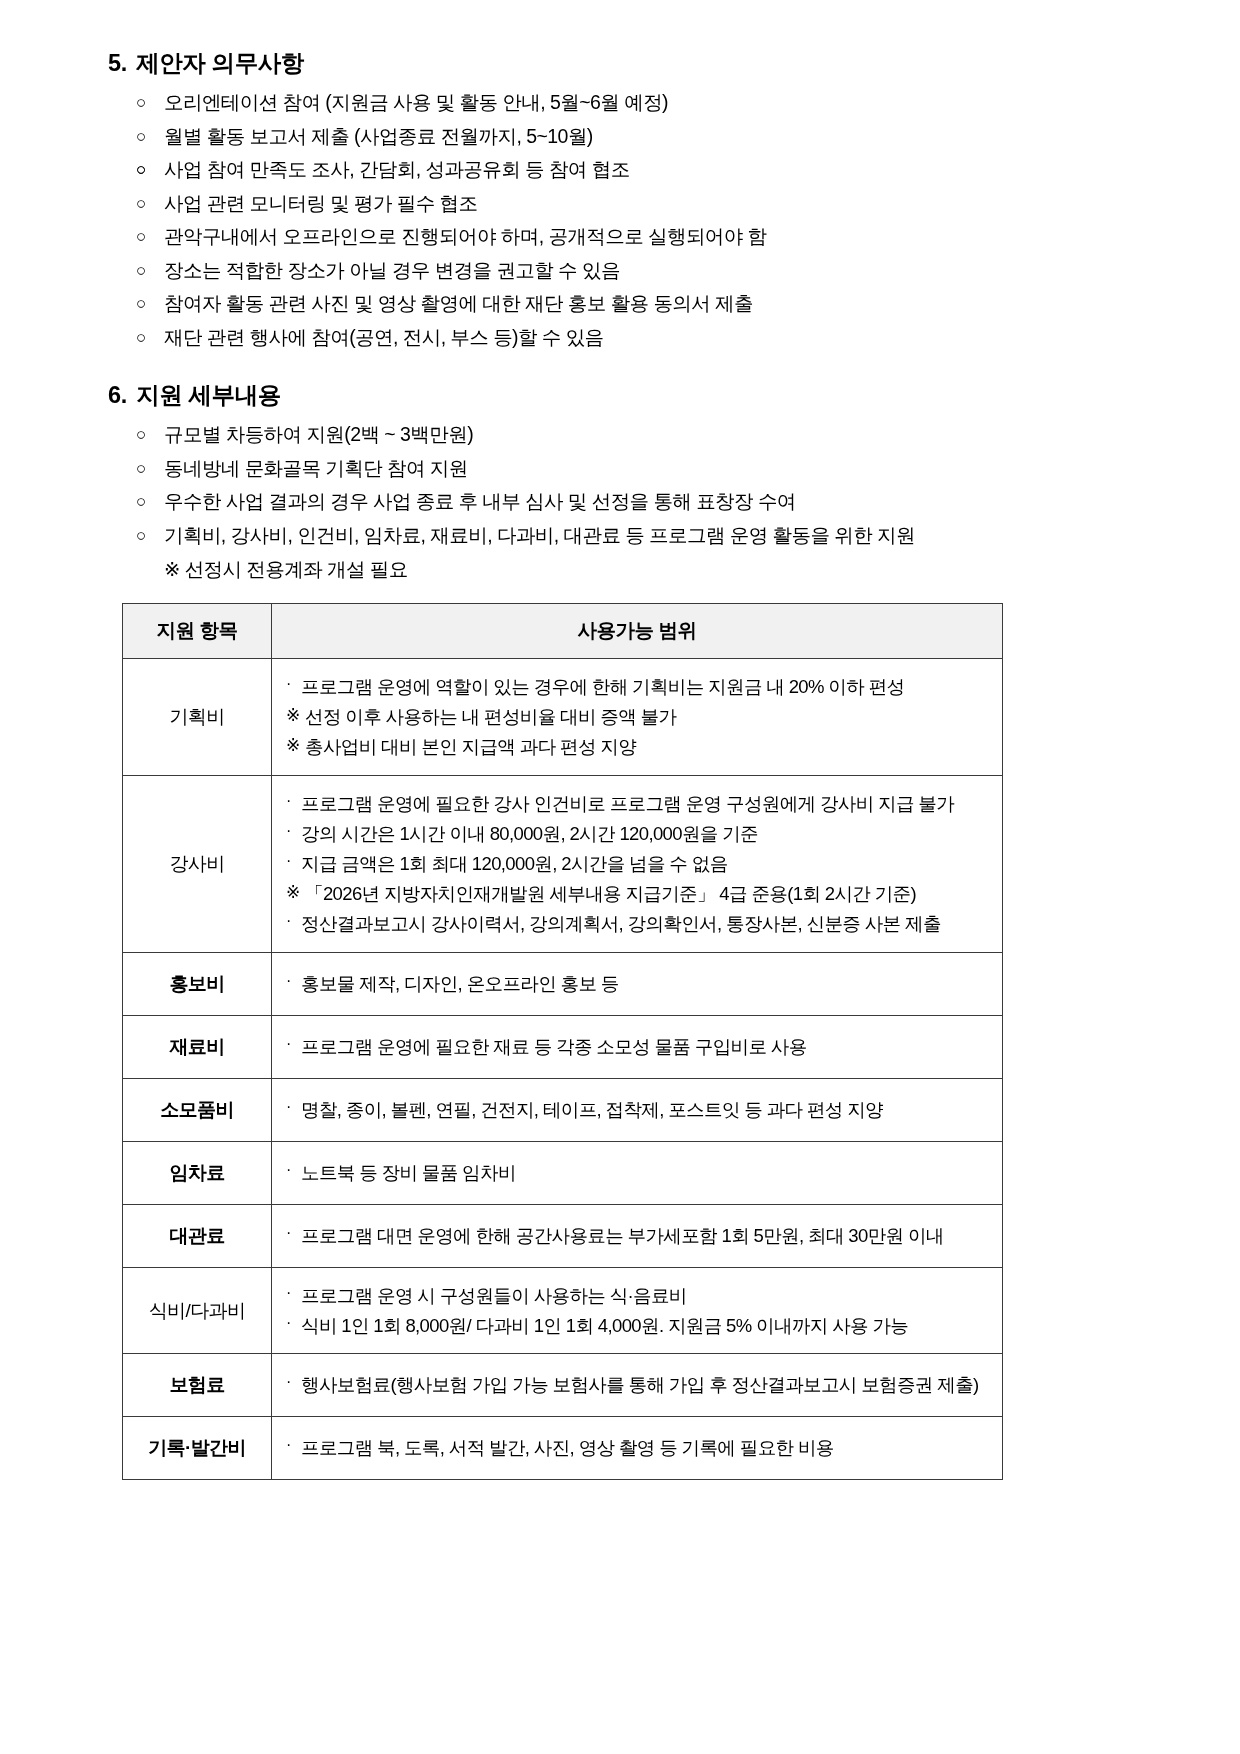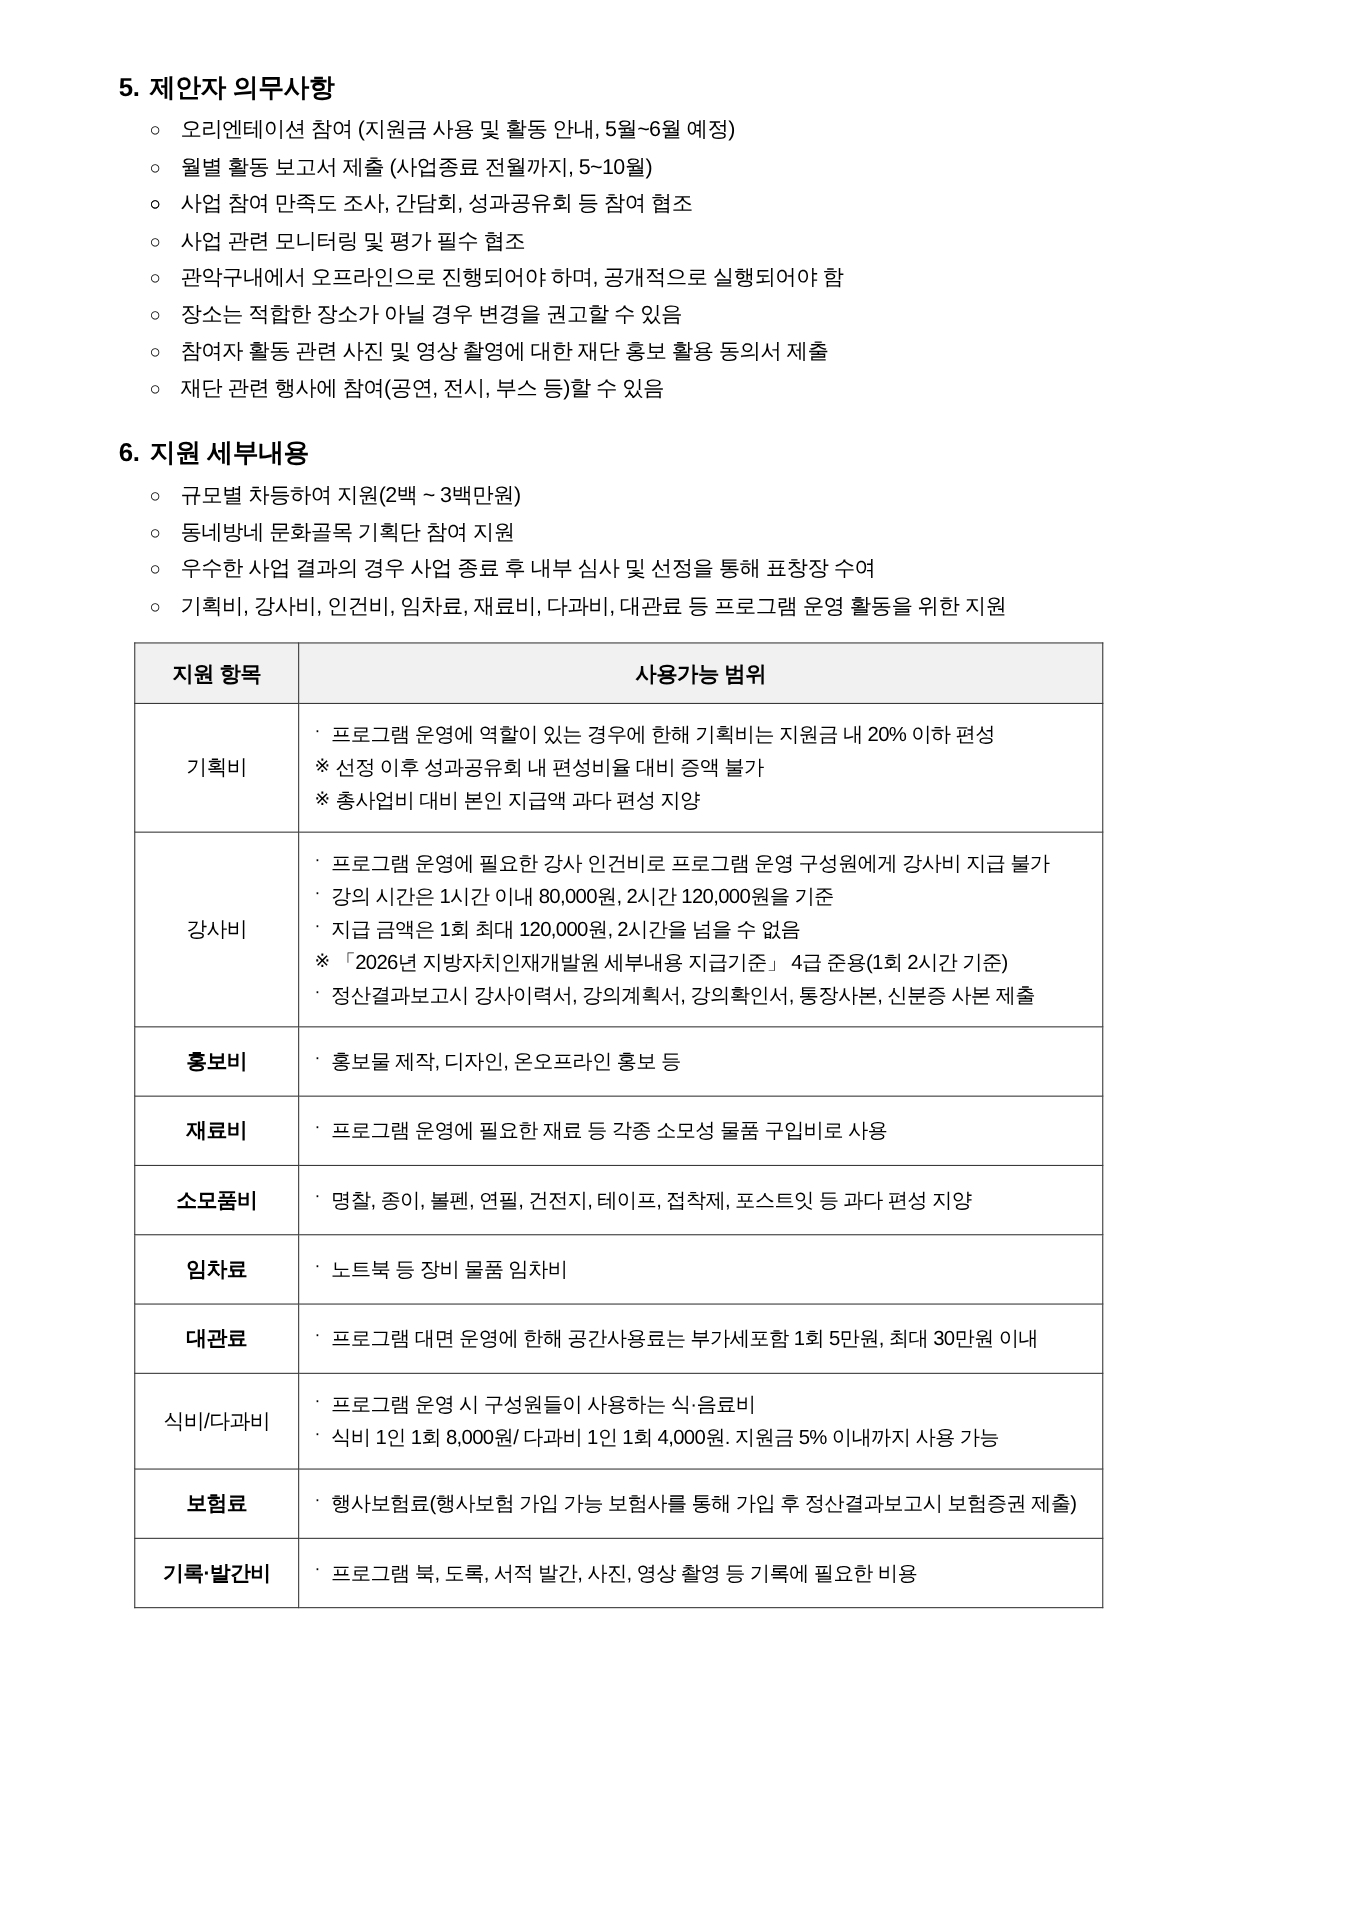--- a/index.html
+++ b/index.html
@@ -13,21 +13,21 @@
     height: 1754px;
     font-family: "Liberation Sans", "DejaVu Sans", sans-serif;
     color: #000000;
     -webkit-font-smoothing: antialiased;
   }
   .page {
     position: relative;
     width: 1240px;
     height: 1754px;
     box-sizing: border-box;
-    padding: 64px 110px 0 100px;
+    padding: 48px 110px 0 100px;
   }
 
   
   .section {
     margin-bottom: 4px;
   }
   .section-heading {
     font-size: 23.5px;
     font-weight: bold;
     letter-spacing: -0.4px;
@@ -170,37 +170,38 @@
     <h2 class="section-heading">
       <span class="num">6.</span>
       <span>지원 세부내용</span>
     </h2>
     <ul class="bullet-list" id="list-1">
         <li><span class="marker">○</span><span>규모별 차등하여 지원(2백 ~ 3백만원)</span></li>
         <li><span class="marker">○</span><span>동네방네 문화골목 기획단 참여 지원</span></li>
         <li><span class="marker">○</span><span>우수한 사업 결과의 경우 사업 종료 후 내부 심사 및 선정을 통해 표창장 수여</span></li>
         <li><span class="marker">○</span><span>기획비, 강사비, 인건비, 임차료, 재료비, 다과비, 대관료 등 프로그램 운영 활동을 위한 지원</span></li>
       </ul>
+    <div class="sub-note">※ 선정시 전용계좌 개설 필요</div>
   </div>
 
   <div class="table-wrap">
     <table class="support-table">
       <thead>
         <tr>
           <th class="col-item">지원 항목</th>
           <th class="col-scope">사용가능 범위</th>
         </tr>
       </thead>
       <tbody id="table-body">
           <tr>
             <td class="item-cell">기획비</td>
             <td class="scope-cell">
               <ul>
                 <li><span class="dot">·</span><span>프로그램 운영에 역할이 있는 경우에 한해 기획비는 지원금 내 20% 이하 편성</span></li>
-                <li class="note"><span class="dot">※</span><span>선정 이후 성과공유회 내 편성비율 대비 증액 불가</span></li>
+                <li class="note"><span class="dot">※</span><span>선정 이후 사용하는 내 편성비율 대비 증액 불가</span></li>
                 <li class="note"><span class="dot">※</span><span>총사업비 대비 본인 지급액 과다 편성 지양</span></li>
               </ul>
             </td>
           </tr>
           <tr>
             <td class="item-cell">강사비</td>
             <td class="scope-cell">
               <ul>
                 <li><span class="dot">·</span><span>프로그램 운영에 필요한 강사 인건비로 프로그램 운영 구성원에게 강사비 지급 불가</span></li>
                 <li><span class="dot">·</span><span>강의 시간은 1시간 이내 80,000원, 2시간 120,000원을 기준</span></li>

